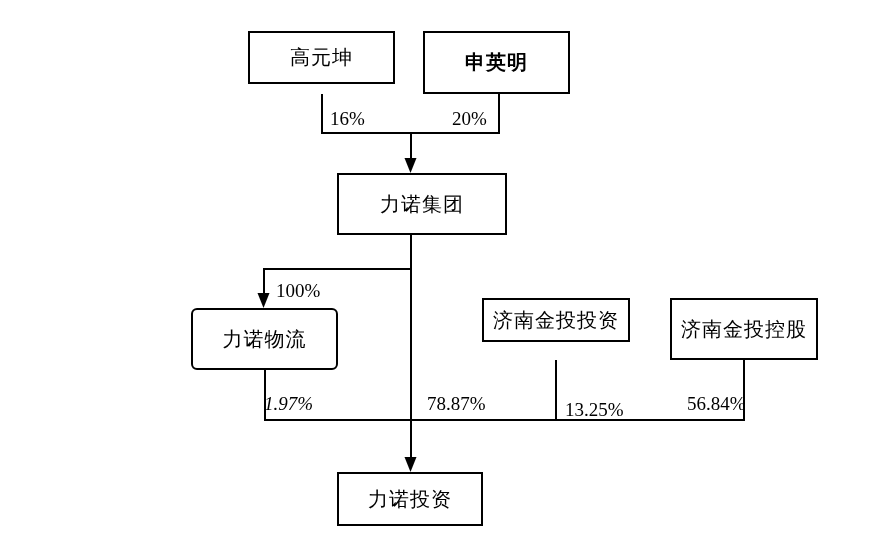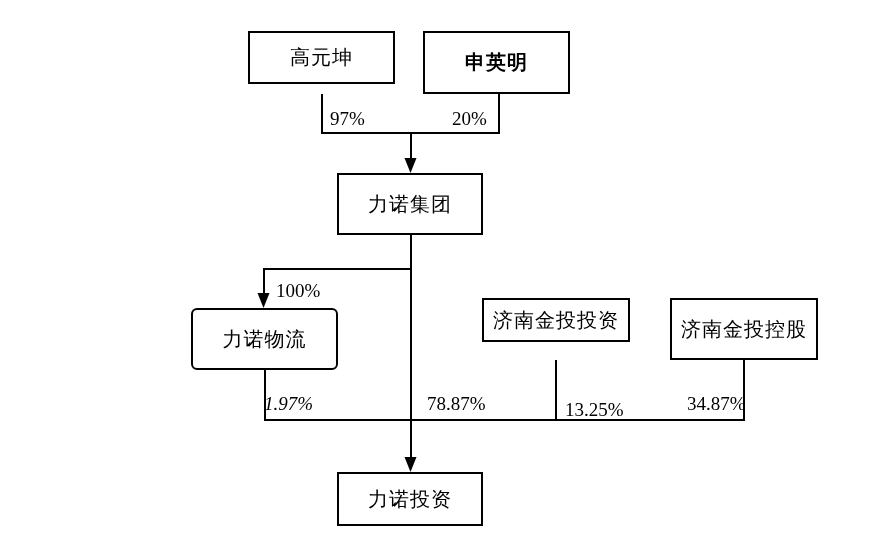--- a/index.html
+++ b/index.html
@@ -30,21 +30,21 @@
     display: flex;
     align-items: center;
     justify-content: center;
     font-size: 20px;
     color: #000000;
     letter-spacing: 1px;
     white-space: nowrap;
   }
   .node-gao        { left: 248px; top: 31px;  width: 147px; height: 53px; }
   .node-shen       { left: 423px; top: 31px;  width: 147px; height: 63px; font-weight: bold; }
-  .node-group      { left: 337px; top: 173px; width: 146px; height: 62px; }
+  .node-group      { left: 337px; top: 173px; width: 170px; height: 62px; }
   .node-logistics  { left: 191px; top: 308px; width: 147px; height: 62px; border-radius: 6px; }
   .node-jintou-inv { left: 482px; top: 298px; width: 148px; height: 44px; }
   .node-jintou-hold{ left: 670px; top: 298px; width: 148px; height: 62px; }
   .node-investment { left: 337px; top: 472px; width: 146px; height: 54px; }
 
   .pct {
     position: absolute;
     font-size: 19px;
     color: #000000;
     white-space: nowrap;
@@ -103,27 +103,27 @@
   <div class="node node-group">力诺集团</div>
 
   <div class="node node-logistics">力诺物流</div>
 
   <div class="node node-jintou-inv">济南金投投资</div>
 
   <div class="node node-jintou-hold">济南金投控股</div>
 
   <div class="node node-investment">力诺投资</div>
 
-  <span class="pct pct-80">97%</span>
+  <span class="pct pct-80">16%</span>
 
   <span class="pct pct-20">20%</span>
 
   <span class="pct pct-100">100%</span>
 
   <span class="pct pct-197">1.97%</span>
 
   <span class="pct pct-7887">78.87%</span>
 
   <span class="pct pct-1325">13.25%</span>
 
-  <span class="pct pct-591">34.87%</span>
+  <span class="pct pct-591">56.84%</span>
 
 </div>
 
 </body></html>

